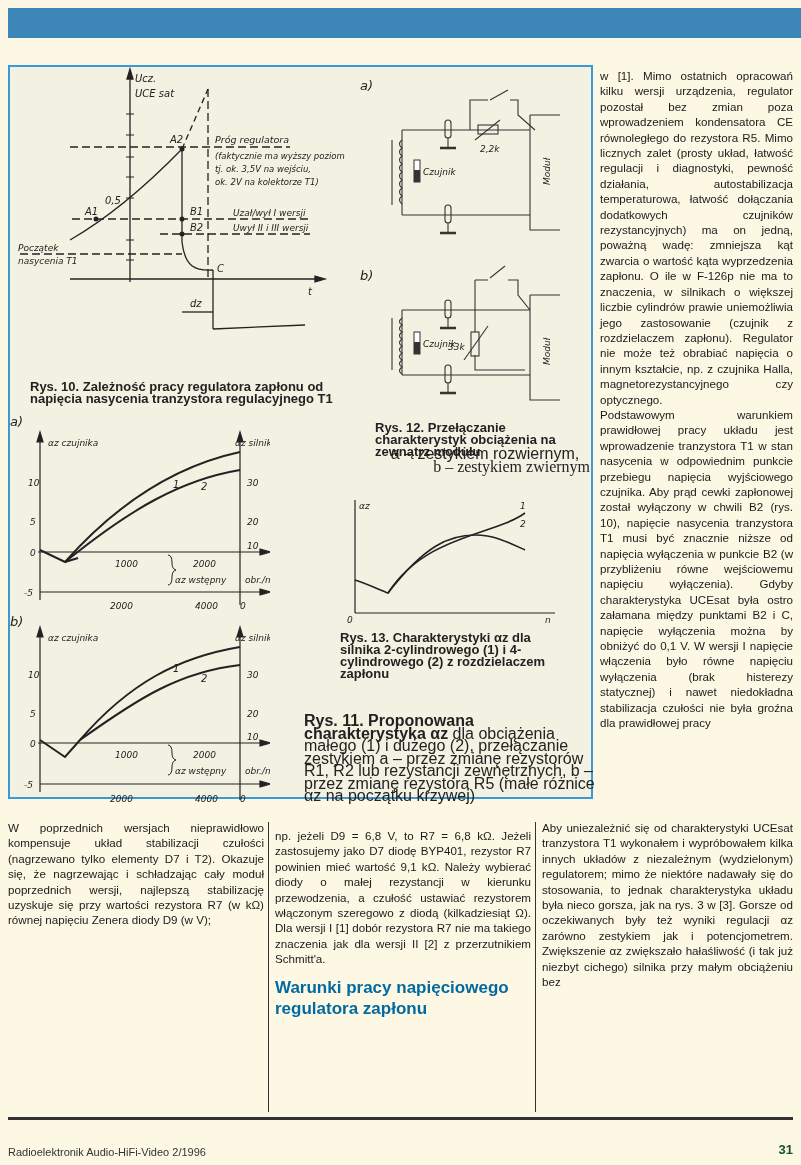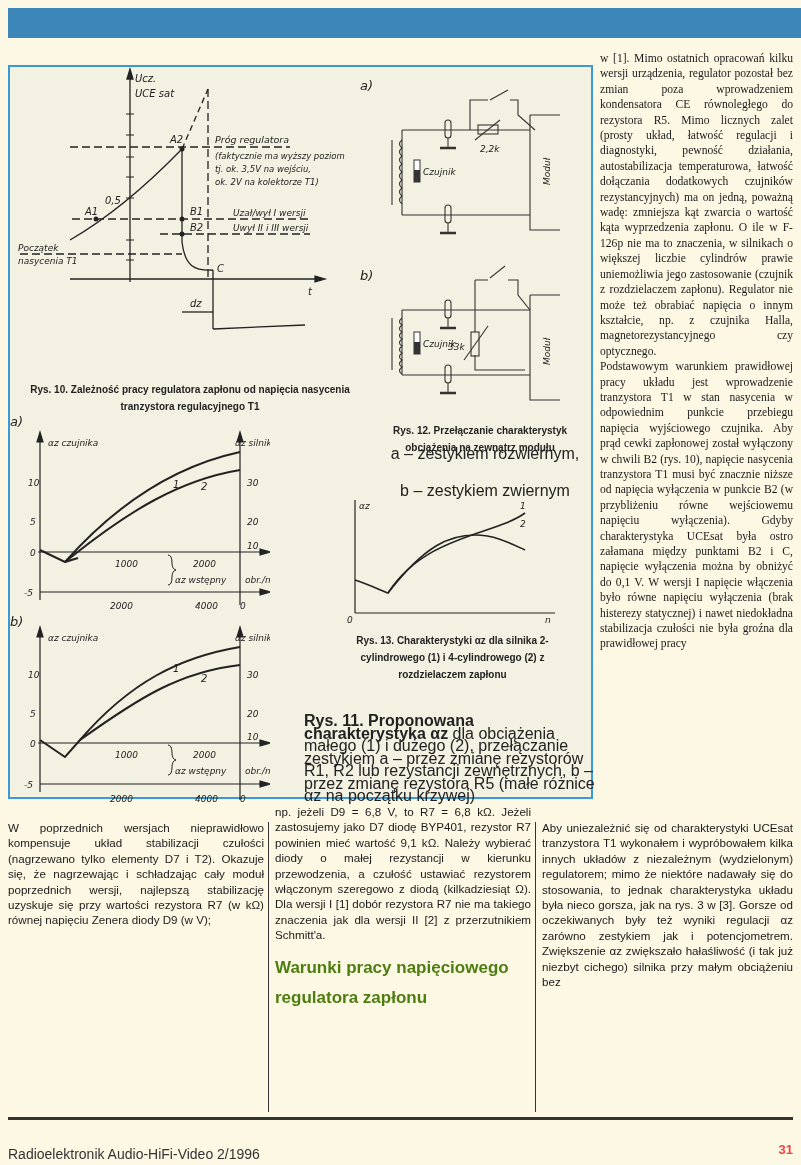--- a/index.html
+++ b/index.html
@@ -2,29 +2,29 @@
 <html><head>
 <meta charset="utf-8">
 <style>
   html, body { margin:0; padding:0; }
   body { width:801px; height:1165px; background:#fcf8e4; position:relative; overflow:hidden;
          font-family:"Liberation Sans", sans-serif; color:#1a1a1a; }
   .topbar { position:absolute; left:8px; top:8px; width:793px; height:30px; background:#3c86b8; }
   .figbox { position:absolute; left:8px; top:65px; width:585px; height:734px;
             border:2px solid #3a9ad8; box-sizing:border-box; background:#f3f1e2; }
   svg text { font-family:"DejaVu Sans", sans-serif; font-style:italic; fill:#222; }
-  .cap { position:absolute; font-weight:bold; font-size:10px; text-align:center; color:#222; line-height:17px; }
+  .cap { position:absolute; font-weight:bold; font-size:13px; color:#222; line-height:12px; }
   .capn { position:absolute; font-size:16px; color:#222; line-height:12.5px; }
   .col { position:absolute; font-size:11.6px; line-height:15.4px; text-align:justify; color:#1a1a1a; }
   .col p { margin:0; }
-  .heading { color:#4d7c0f; font-weight:bold; font-size:17px; line-height:30px; margin:10px 0 6px 0; text-align:left; }
+  .heading { color:#0369a1; font-weight:bold; font-size:17px; line-height:21px; margin:10px 0 6px 0; text-align:left; }
   .vline { position:absolute; width:1px; background:#333; }
   .hrule { position:absolute; height:3px; background:#333; }
-  .footer-left { position:absolute; left:8px; top:1146px; font-size:14px; color:#333; }
-  .footer-right { position:absolute; right:8px; top:1142px; font-size:13px; font-weight:bold; color:#ef4444; }
+  .footer-left { position:absolute; left:8px; top:1146px; font-size:11px; color:#333; }
+  .footer-right { position:absolute; right:8px; top:1142px; font-size:13px; font-weight:bold; color:#14532d; }
 </style>
 </head>
 <body>
 
 <div class="topbar"></div>
 
 <div class="figbox"></div>
 
 <svg style="position:absolute;left:10px;top:67px" width="340" height="310" viewBox="0 0 340 310">
   <g stroke="#222" fill="none" stroke-width="1.3">
@@ -193,21 +193,21 @@
     <path d="M170,225 L200,225 M170,225 L170,330 L200,330"></path>
   </g>
   <rect x="54" y="262" width="6" height="22" fill="#fff" stroke="#333"></rect>
     <rect x="54" y="272" width="6" height="12" fill="#333"></rect>
   <text x="63" y="277" font-size="9">Czujnik</text>
   <text x="88" y="280" font-size="9">33k</text>
   <text x="185" y="290" font-size="9" transform="rotate(-90 190 290)">Moduł</text>
 </svg>
 <div class="cap" style="left:375px;top:422px;width:210px;">Rys. 12. Przełączanie charakterystyk obciążenia na zewnątrz modułu</div>
 <div class="capn" style="left:380px;top:448px;width:210px;text-align:center;">a – zestykiem rozwiernym,</div>
-<div class="capn" style="left:380px;top:485px;width:210px;text-align:center;">b – zestykiem zwiernym</div>
+<div class="capn" style="left:380px;top:461px;width:210px;text-align:right;font-family:Liberation Serif, serif;">b – zestykiem zwiernym</div>
 
 <svg style="position:absolute;left:345px;top:495px" width="215" height="130" viewBox="0 0 215 130">
   <g stroke="#222" fill="none" stroke-width="1.2">
     <line x1="10" y1="118" x2="10" y2="5"></line>
     <line x1="10" y1="118" x2="210" y2="118"></line>
     <path d="M10,85 C25,90 35,95 43,98 C80,40 150,40 180,18" stroke-width="1.6"></path>
     <path d="M43,98 C80,50 105,40 130,40 C150,40 165,48 180,55" stroke-width="1.6"></path>
   </g>
   <text x="14" y="14" font-size="9">αz</text>
   <text x="2" y="128" font-size="9">0</text>
@@ -215,31 +215,31 @@
   <text x="175" y="14" font-size="9">1</text>
   <text x="175" y="32" font-size="9">2</text>
 </svg>
 <div class="cap" style="left:340px;top:632px;width:225px;">Rys. 13. Charakterystyki αz dla silnika 2-cylindrowego (1) i 4-cylindrowego (2) z rozdzielaczem zapłonu</div>
 
 <div class="capn" style="left:304px;top:715px;width:295px;">
   <b>Rys. 11. Proponowana charakterystyka αz</b>
   <span>dla obciążenia małego (1) i dużego (2), przełączanie zestykiem a – przez zmianę rezystorów R1, R2 lub rezystancji zewnętrznych, b – przez zmianę rezystora R5 (małe różnice αz na początku krzywej)</span>
 </div>
 
-<div class="col" style="left:600px;top:51px;width:193px;font-family:Liberation Serif, serif;">
+<div class="col" style="left:600px;top:68px;width:193px;">
   <p>w [1]. Mimo ostatnich opracowań kilku wersji urządzenia, regulator pozostał bez zmian poza wprowadzeniem kondensatora CE równoległego do rezystora R5. Mimo licznych zalet (prosty układ, łatwość regulacji i diagnostyki, pewność działania, autostabilizacja temperaturowa, łatwość dołączania dodatkowych czujników rezystancyjnych) ma on jedną, poważną wadę: zmniejsza kąt zwarcia o wartość kąta wyprzedzenia zapłonu. O ile w F-126p nie ma to znaczenia, w silnikach o większej liczbie cylindrów prawie uniemożliwia jego zastosowanie (czujnik z rozdzielaczem zapłonu). Regulator nie może też obrabiać napięcia o innym kształcie, np. z czujnika Halla, magnetorezystancyjnego czy optycznego.</p>
   <p>Podstawowym warunkiem prawidłowej pracy układu jest wprowadzenie tranzystora T1 w stan nasycenia w odpowiednim punkcie przebiegu napięcia wyjściowego czujnika. Aby prąd cewki zapłonowej został wyłączony w chwili B2 (rys. 10), napięcie nasycenia tranzystora T1 musi być znacznie niższe od napięcia wyłączenia w punkcie B2 (w przybliżeniu równe wejściowemu napięciu wyłączenia). Gdyby charakterystyka UCEsat była ostro załamana między punktami B2 i C, napięcie wyłączenia można by obniżyć do 0,1 V. W wersji I napięcie włączenia było równe napięciu wyłączenia (brak histerezy statycznej) i nawet niedokładna stabilizacja czułości nie była groźna dla prawidłowej pracy</p>
 </div>
 
 <div class="col" style="left:8px;top:820px;width:256px;">
   <p>W poprzednich wersjach nieprawidłowo kompensuje układ stabilizacji czułości (nagrzewano tylko elementy D7 i T2). Okazuje się, że nagrzewając i schładzając cały moduł poprzednich wersji, najlepszą stabilizację uzyskuje się przy wartości rezystora R7 (w kΩ) równej napięciu Zenera diody D9 (w V);</p>
 </div>
 <div class="vline" style="left:268px;top:822px;height:290px;"></div>
 
-<div class="col" style="left:275px;top:804px;width:256px;">
+<div class="col" style="left:275px;top:828px;width:256px;">
   <p>np. jeżeli D9 = 6,8 V, to R7 = 6,8 kΩ. Jeżeli zastosujemy jako D7 diodę BYP401, rezystor R7 powinien mieć wartość 9,1 kΩ. Należy wybierać diody o małej rezystancji w kierunku przewodzenia, a czułość ustawiać rezystorem włączonym szeregowo z diodą (kilkadziesiąt Ω). Dla wersji I [1] dobór rezystora R7 nie ma takiego znaczenia jak dla wersji II [2] z przerzutnikiem Schmitt'a.</p>
   <div class="heading">Warunki pracy napięciowego regulatora zapłonu</div>
 </div>
 <div class="vline" style="left:535px;top:822px;height:290px;"></div>
 
 <div class="col" style="left:542px;top:820px;width:251px;">
   <p>Aby uniezależnić się od charakterystyki UCEsat tranzystora T1 wykonałem i wypróbowałem kilka innych układów z niezależnym (wydzielonym) regulatorem; mimo że niektóre nadawały się do stosowania, to jednak charakterystyka układu była nieco gorsza, jak na rys. 3 w [3]. Gorsze od oczekiwanych były też wyniki regulacji αz zarówno zestykiem jak i potencjometrem. Zwiększenie αz zwiększało hałaśliwość (i tak już niezbyt cichego) silnika przy małym obciążeniu bez</p>
 </div>
 
 <div class="hrule" style="left:8px;top:1117px;width:785px;"></div>

